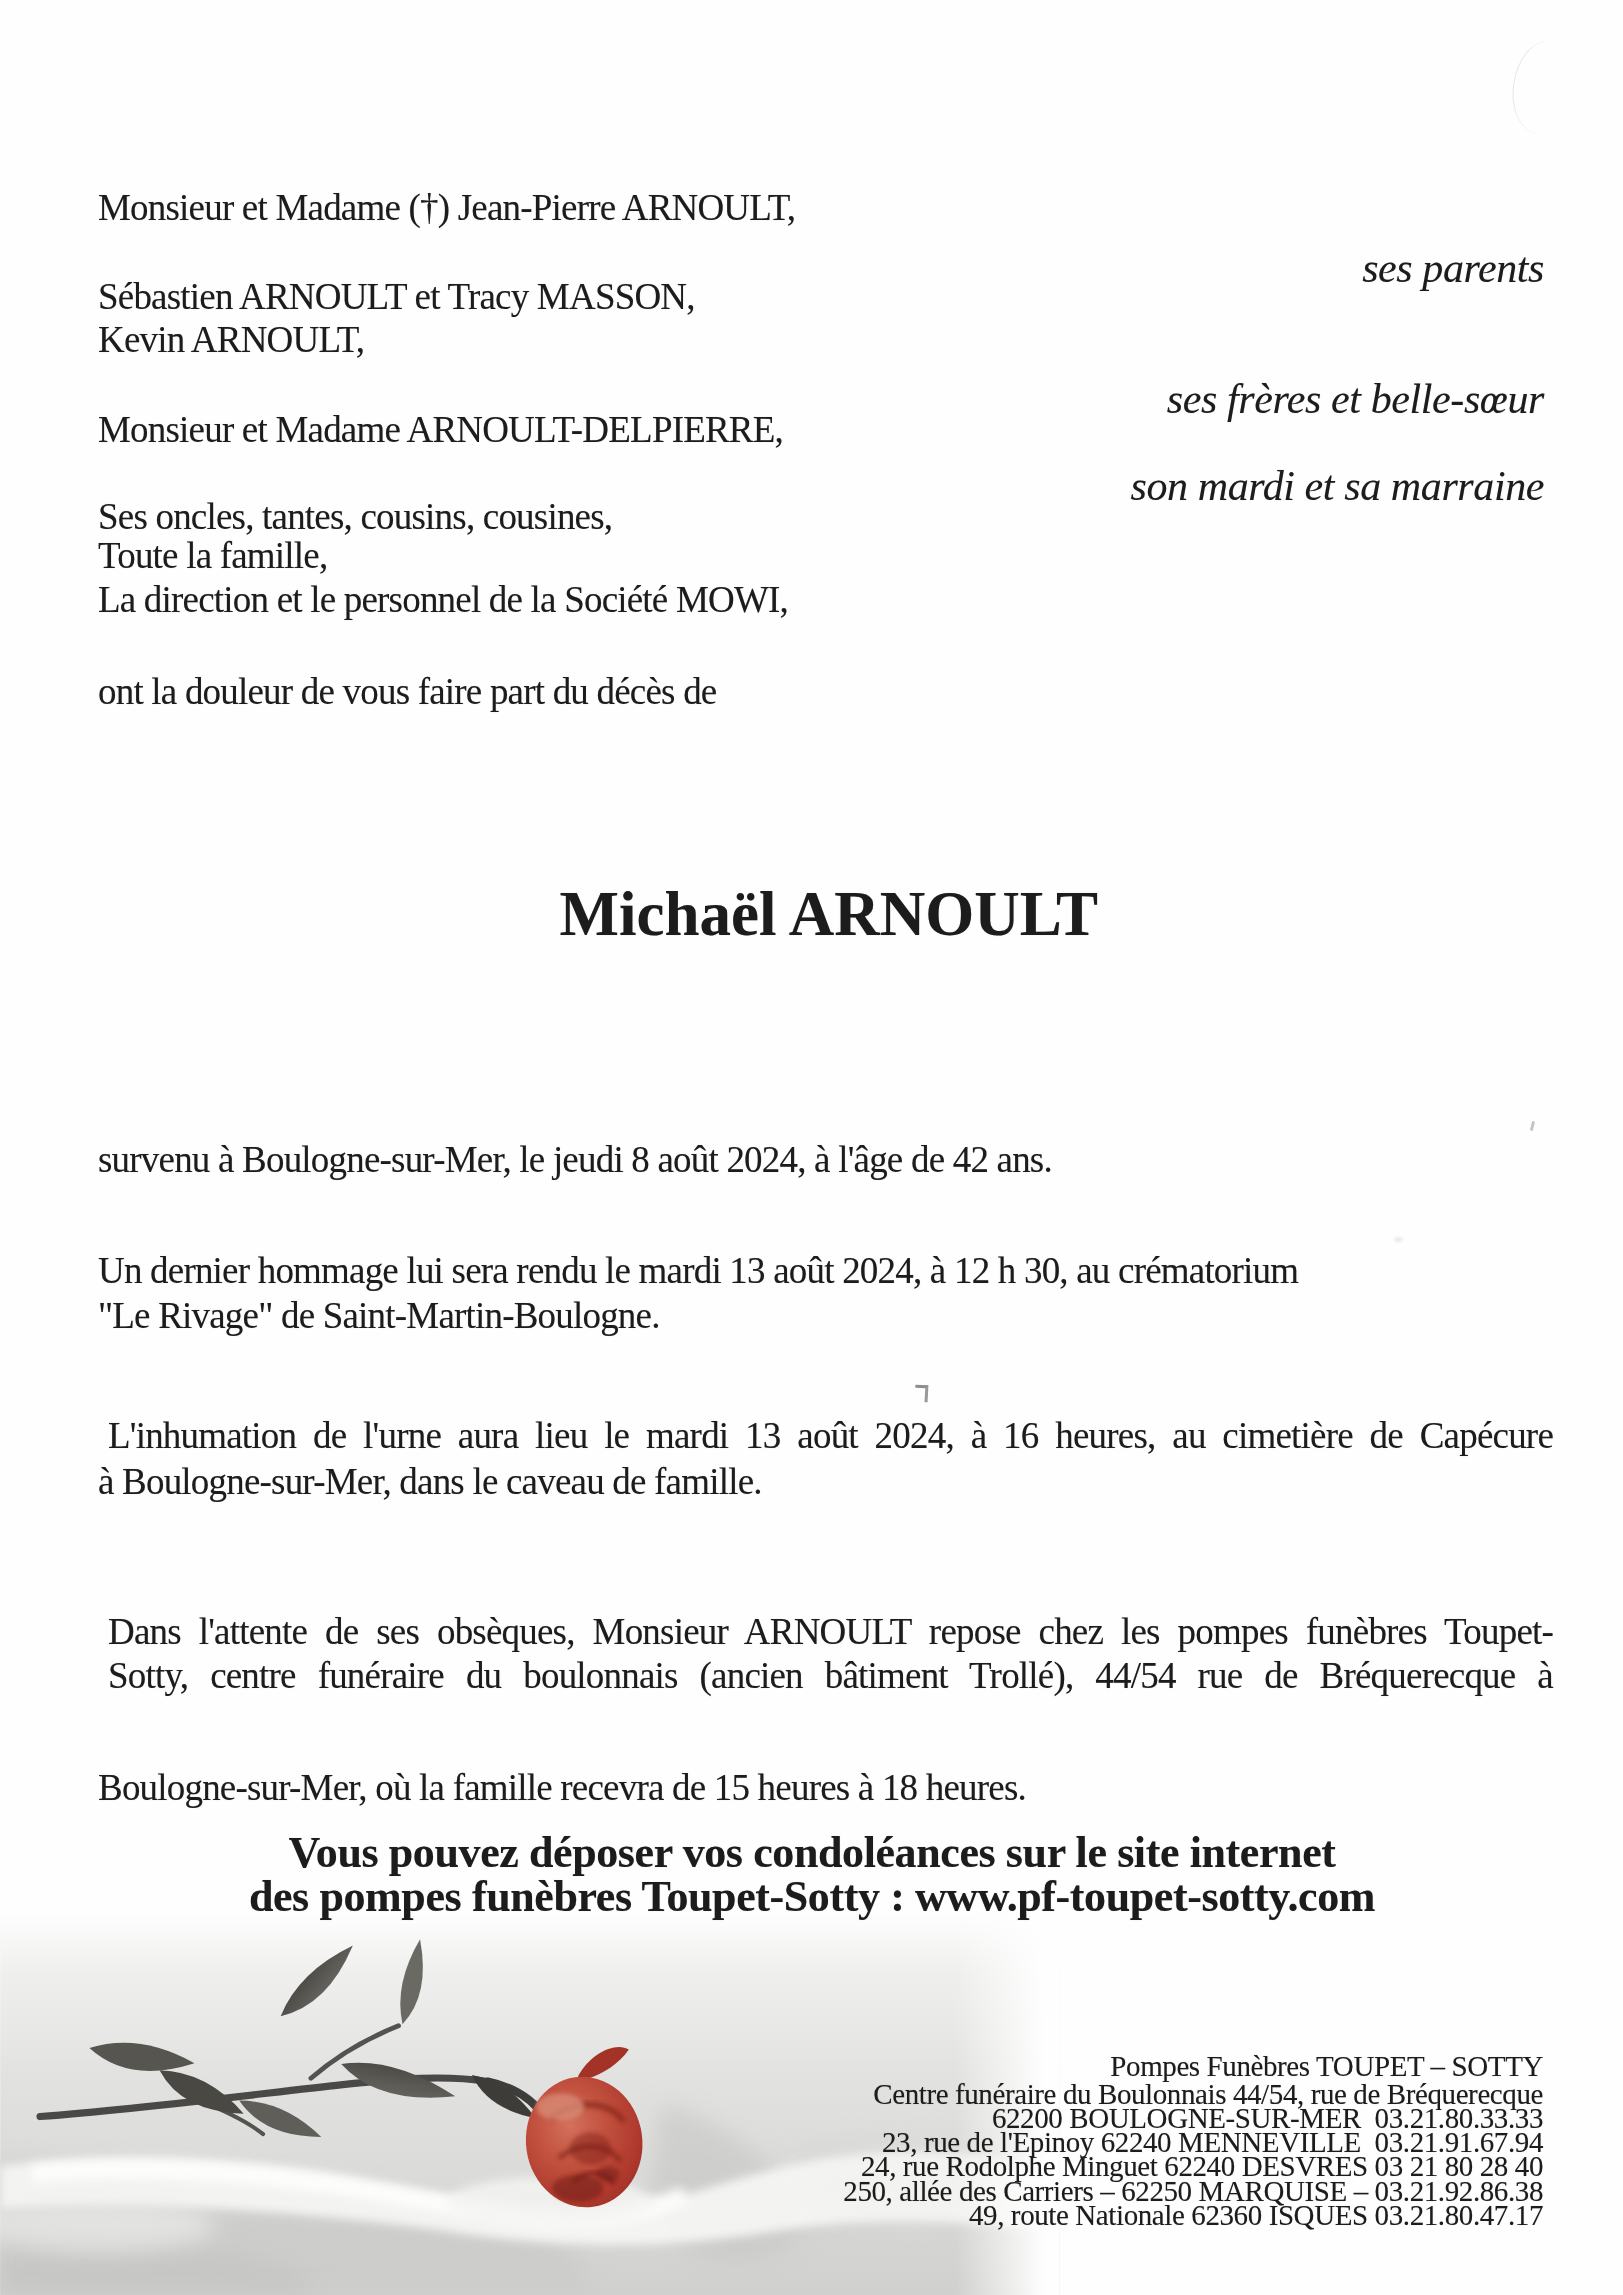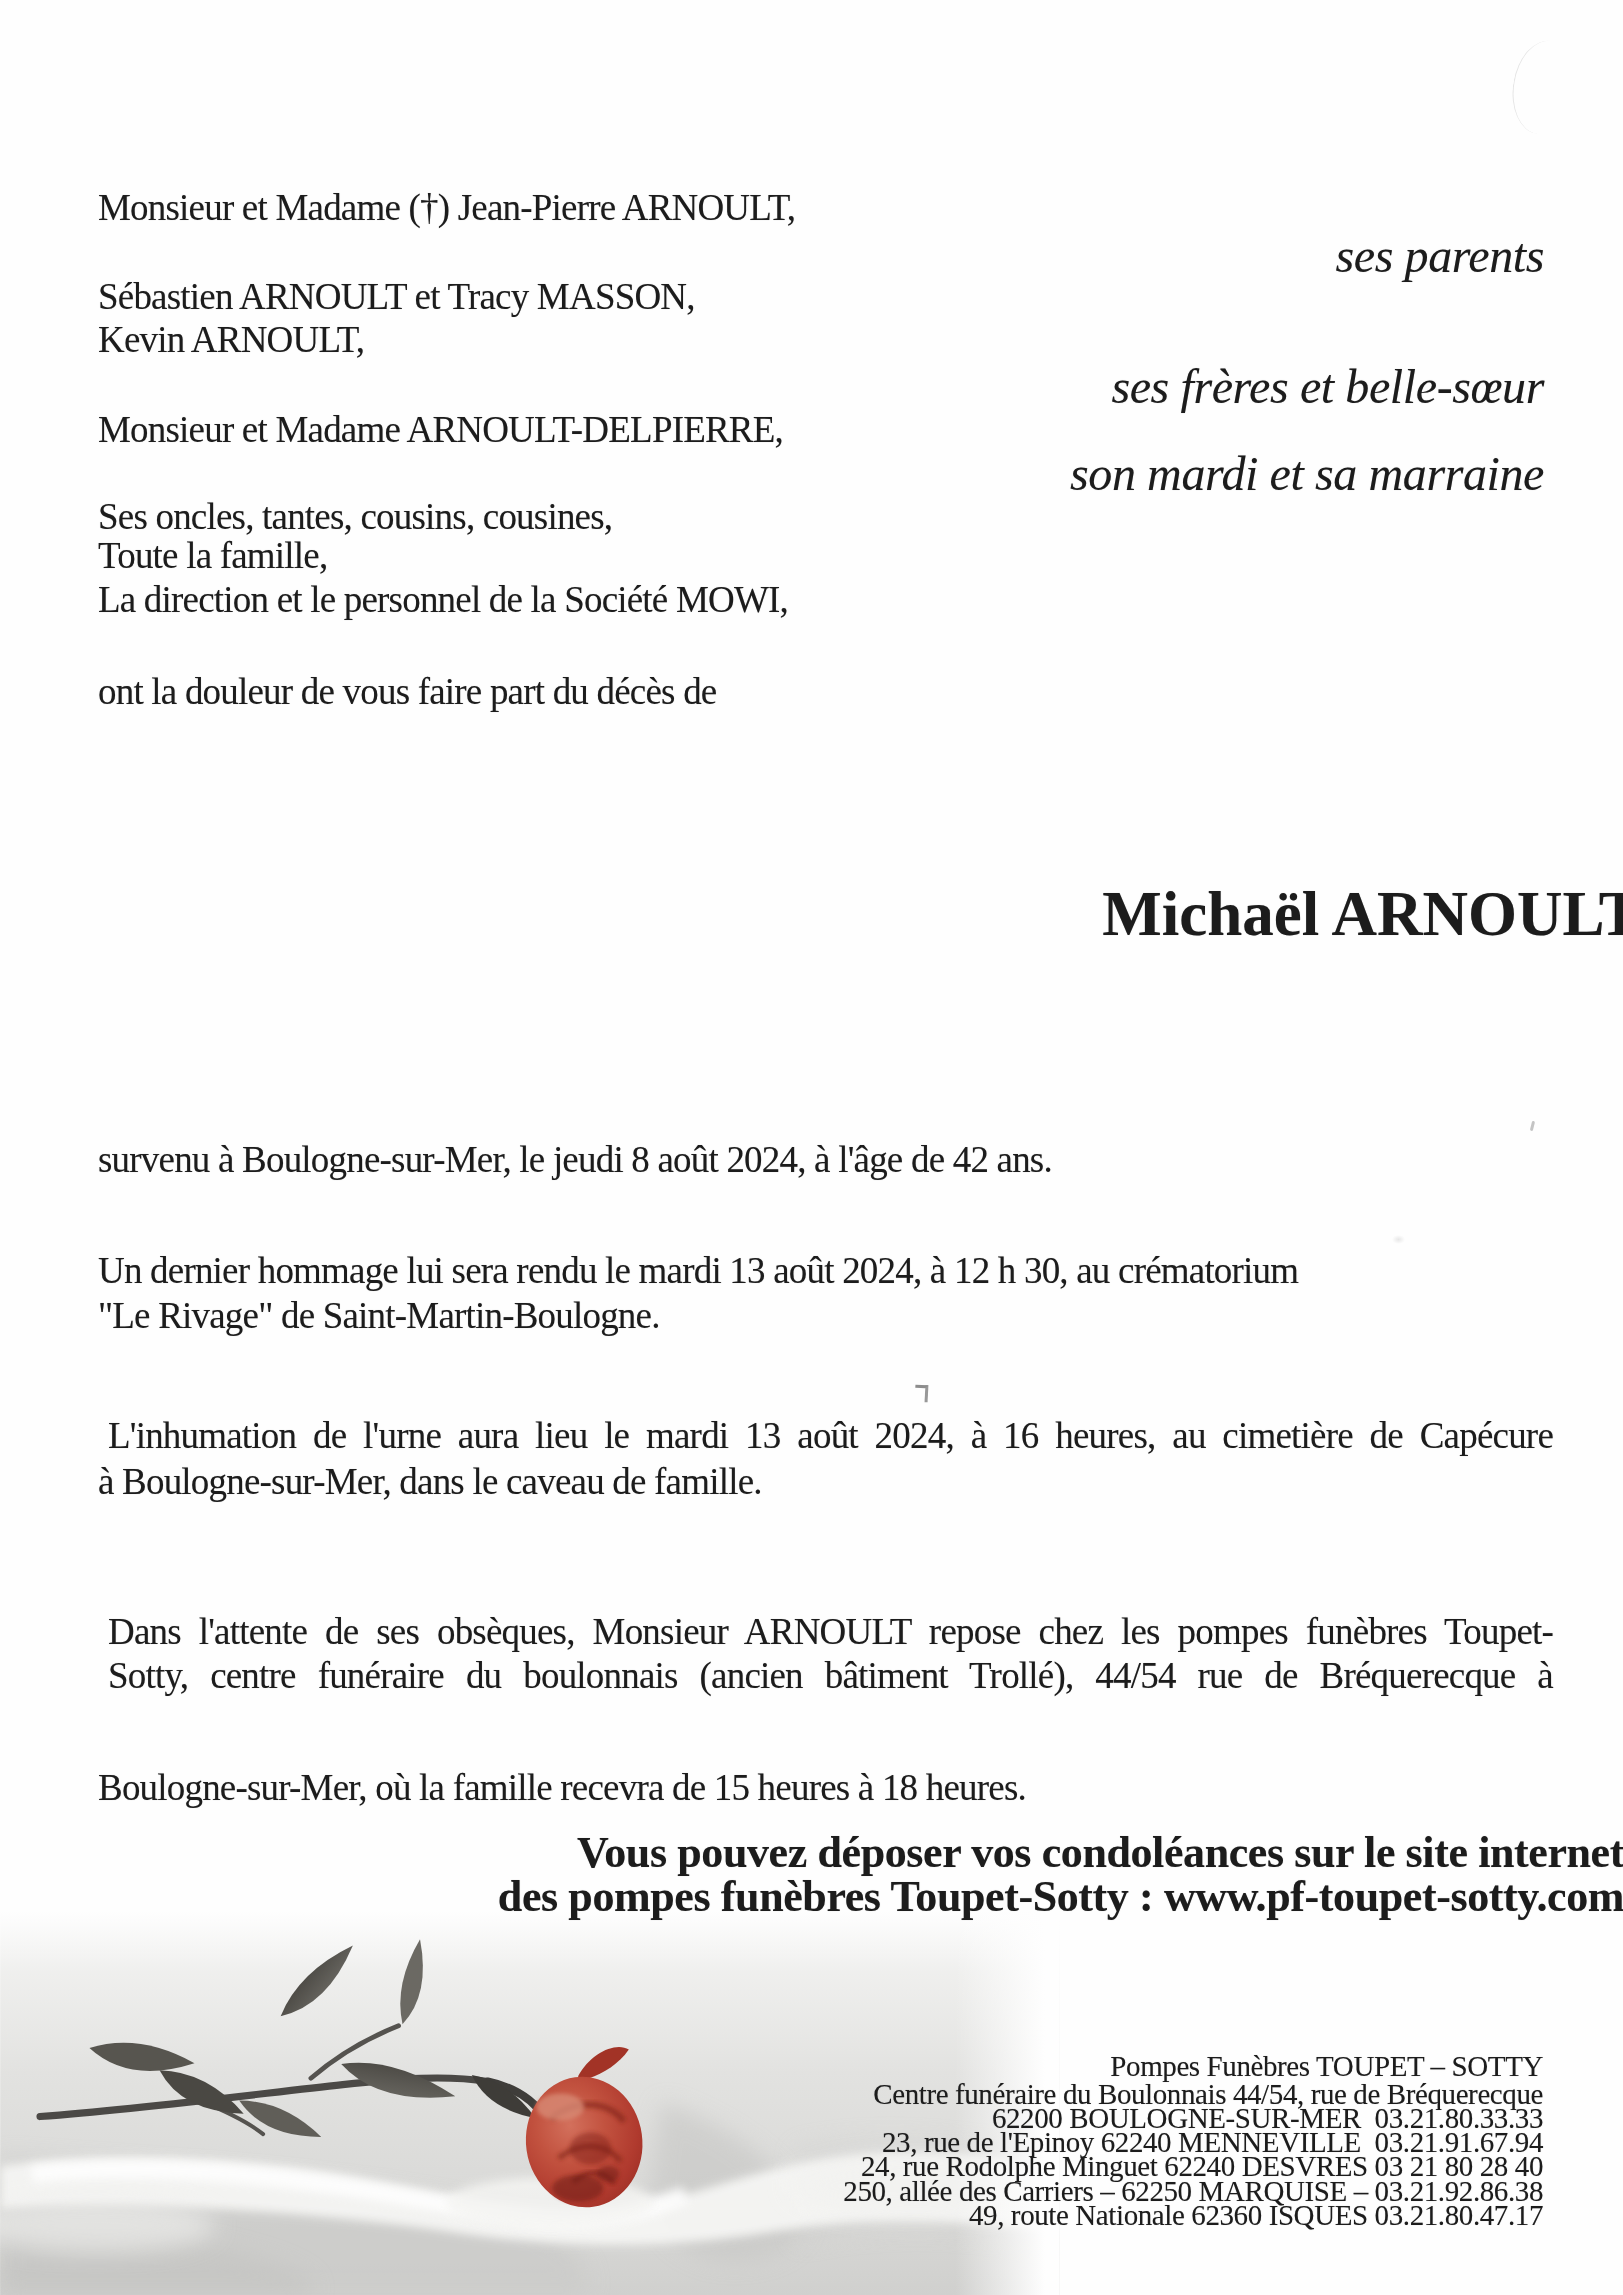--- a/index.html
+++ b/index.html
@@ -18,22 +18,22 @@
     position:absolute;
     text-shadow:0 0 0.8px rgba(20,20,20,.35);
   }
   .tl{
     left:98px;
     font-size:37px;line-height:40px;letter-spacing:-0.8px;
     white-space:nowrap;
   }
   .tr{
     right:80px;
-    font-size:48px;line-height:40px;letter-spacing:-0.4px;
-    font-style:italic;white-space:nowrap;
+    font-size:42px;line-height:40px;letter-spacing:-0.4px;
+    font-style:italic;white-space:nowrap;margin-top:12px;
   }
   .tj{
     left:98px;width:1445px;
     font-size:37px;line-height:40px;letter-spacing:-0.8px;
     text-align:justify;text-align-last:justify;margin-left:10px;
   }
   .tc{
     left:0;right:0;text-align:center;
     font-size:44px;line-height:40px;letter-spacing:-0.4px;
     font-weight:bold;white-space:nowrap;
@@ -46,21 +46,21 @@
   .title span{position:relative;left:16.7px;}
   .ta{
     right:81px;
     font-size:29px;line-height:26px;letter-spacing:-0.4px;
     text-align:right;white-space:nowrap;
   }
   .photo{
     position:absolute;left:0;top:1911px;width:1060px;height:384px;
     z-index:0;
   }
-  .txt{z-index:2;text-align:right;}
+  .txt{z-index:2;}
   
   .speck-hook{
     position:absolute;left:915px;top:1385px;width:10.4px;height:13.5px;
     border-top:3.2px solid rgba(50,50,50,.55);
     border-right:3.2px solid rgba(50,50,50,.5);
     transform:rotate(3deg);
   }
   .speck-tick{
     position:absolute;left:1531px;top:1121px;width:3.2px;height:9.6px;
     background:rgba(90,90,90,.35);transform:rotate(14deg);border-radius:1.6px;

